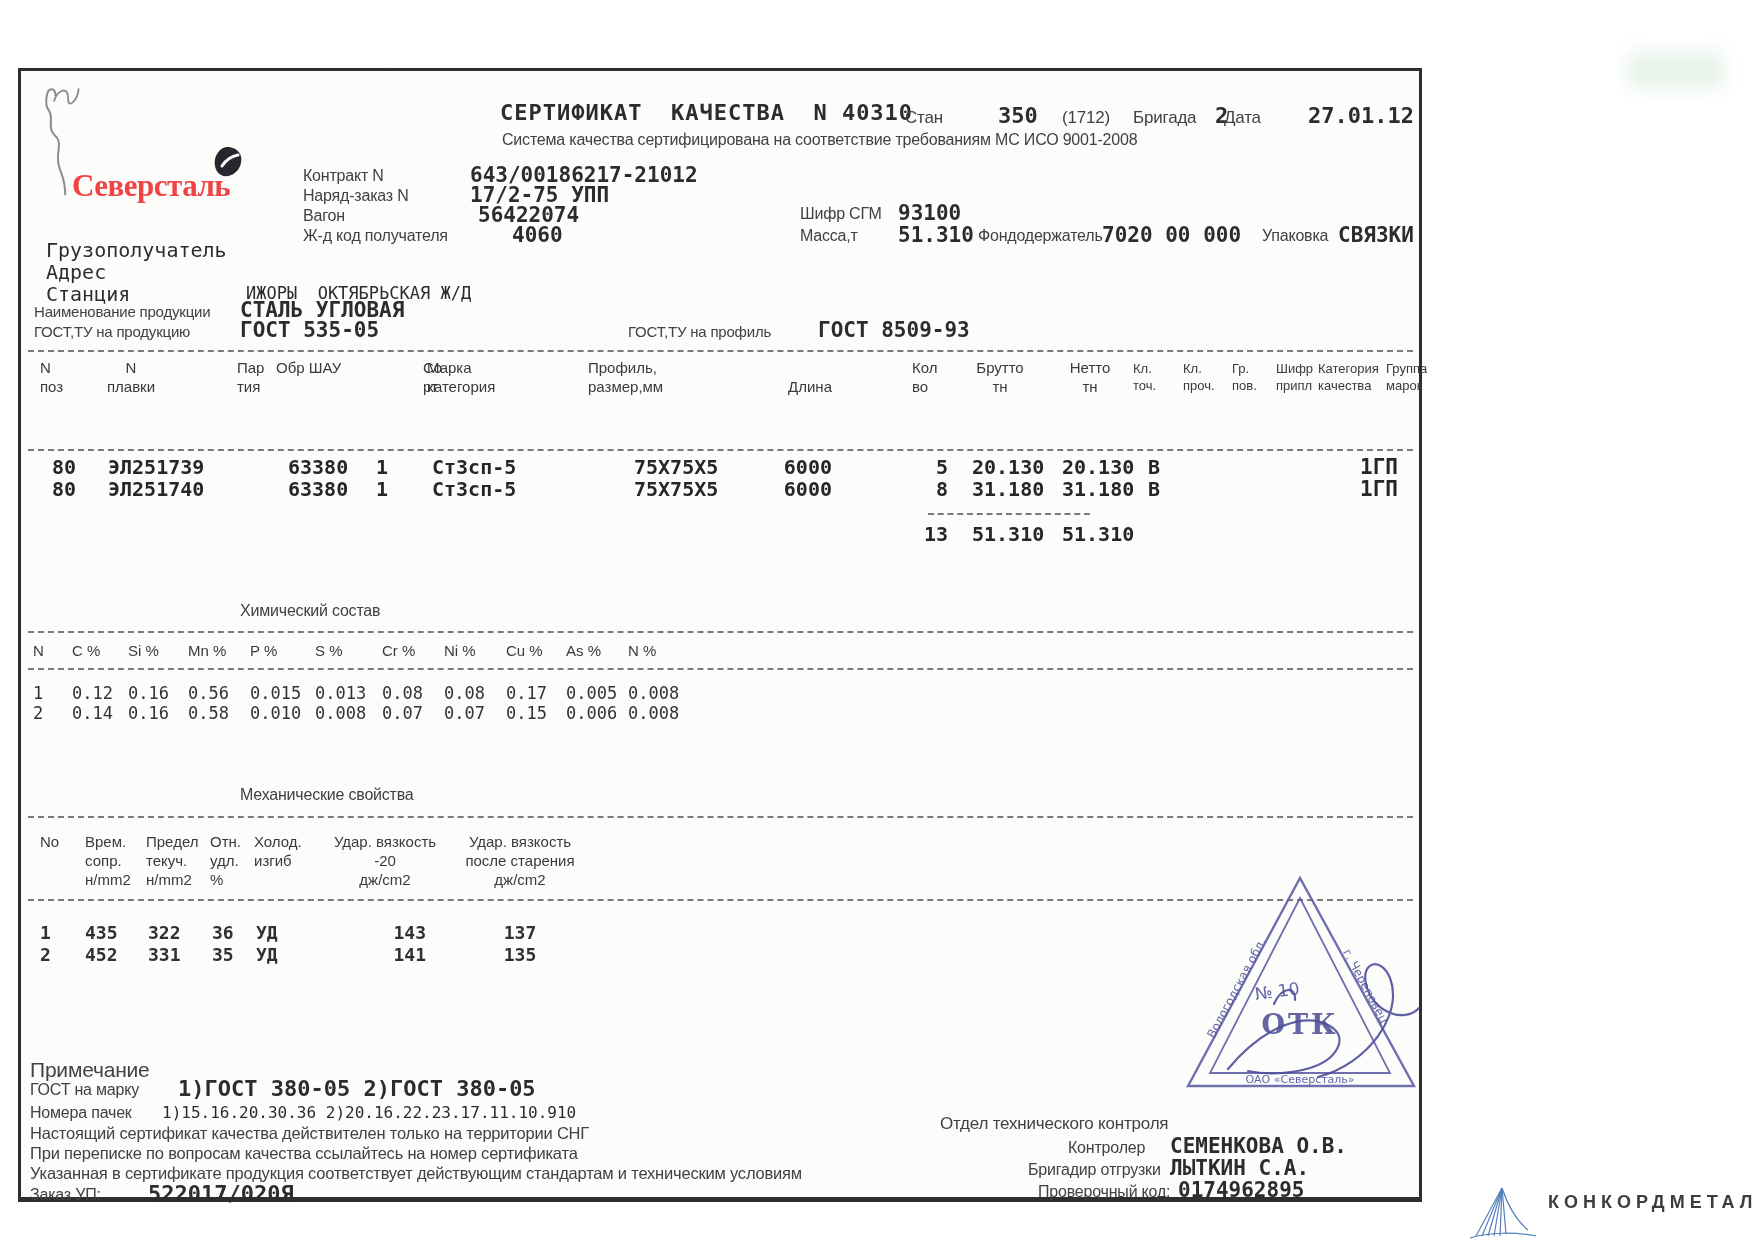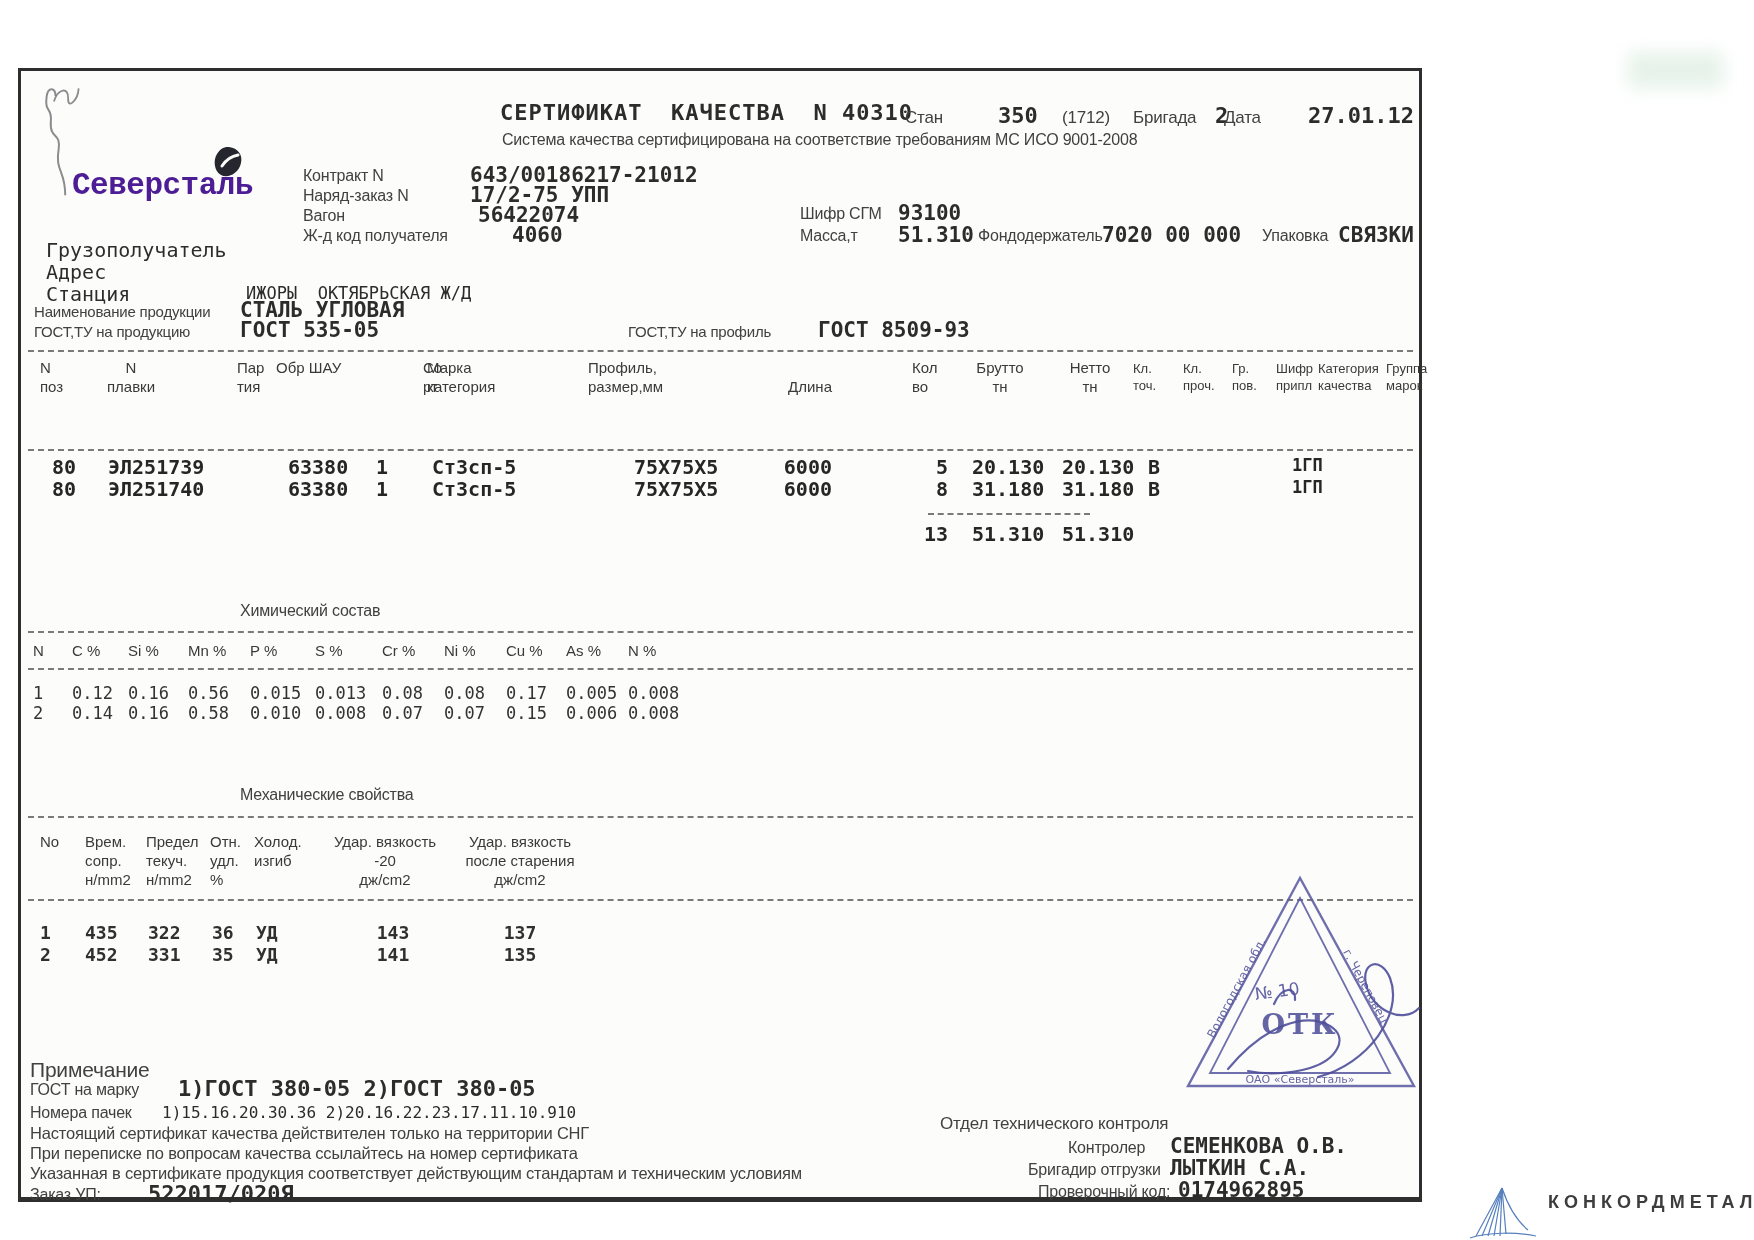--- a/index.html
+++ b/index.html
@@ -19,28 +19,28 @@
   .l{position:absolute;font-family:"Liberation Sans",sans-serif;color:#414141;white-space:pre;letter-spacing:-0.2px;}
   .th{position:absolute;font-family:"Liberation Sans",sans-serif;color:#3a3a3a;font-size:15px;line-height:19px;white-space:pre-line;}
   .thr{font-size:13px;line-height:17px;}
   .dash{position:absolute;border-top:2px dashed #4f4f4f;opacity:.75;}
   .row{position:absolute;left:0;width:100%;height:24px;}
   .cell{position:absolute;top:0;font-family:"DejaVu Sans Mono",monospace;color:#262626;font-size:20px;font-weight:700;white-space:pre;}
   
   .mc-pos{left:52px}.mc-plavka{left:108px}.mc-partiya{left:288px}.mc-sort{left:376px}
   .mc-marka{left:432px}.mc-profil{left:634px}.mc-dlina{left:756px;width:76px;text-align:right}
   .mc-kol{left:898px;width:50px;text-align:right}.mc-brutto{left:972px}.mc-netto{left:1062px}
-  .mc-kltoch{left:1148px}.mc-kat{left:1292px;font-size:17px}
+  .mc-kltoch{left:1148px}.mc-kat{left:1360px;font-size:21px}
   
   .cc-n{left:33px}.cc-c{left:72px}.cc-si{left:128px}.cc-mn{left:188px}.cc-p{left:250px}
   .cc-s{left:315px}.cc-cr{left:382px}.cc-ni{left:444px}.cc-cu{left:506px}.cc-as{left:566px}.cc-n2{left:628px}
   .chcell{font-size:17px;font-weight:400;color:#333;}
   
   .xc-no{left:40px}.xc-vrem{left:85px}.xc-predel{left:148px}.xc-otn{left:212px}.xc-holod{left:256px}
-  .xc-udar{left:338px;width:110px;text-align:center}.xc-star{left:455px;width:130px;text-align:center}
+  .xc-udar{left:316px;width:110px;text-align:right}.xc-star{left:455px;width:130px;text-align:center}
   .mxcell{font-size:18px;font-weight:700;color:#303030;}
 </style>
 </head>
 <body>
 
 <div id="page">
 
   <div class="tint" style="left:70px;top:90px;width:50px;height:1080px;background:rgba(203,231,211,.28);"></div>
   <div class="tint" style="left:330px;top:80px;width:70px;height:1100px;background:rgba(238,219,236,.22);"></div>
   <div class="tint" style="left:690px;top:80px;width:130px;height:1100px;background:rgba(208,234,218,.22);"></div>
@@ -65,21 +65,21 @@
   <div class="l" style="left:1133px;top:108px;font-size:17px;">Бригада</div>
   <div class="v" style="left:1215px;top:103px;font-size:22px;font-weight:700;">2</div>
   <div class="l" style="left:1224px;top:108px;font-size:17px;">Дата</div>
   <div class="v" style="left:1308px;top:103px;font-size:22px;font-weight:700;">27.01.12</div>
   <div class="l" style="left:502px;top:131px;font-size:16px;">Система качества сертифицирована на соответствие требованиям МС ИСО 9001-2008</div>
 
   <svg style="position:absolute;left:212px;top:146px;" width="32" height="34" viewBox="0 0 32 34">
     <path d="M17 1 C26 2 31 9 29 17 C27 27 16 33 9 29 C2 25 1 14 5 8 C8 3 12 0.5 17 1 Z" fill="#26262e"></path>
     <path d="M10 20 C14 14 20 10 26 9" fill="none" stroke="#fcfcfb" stroke-width="3" stroke-linecap="round"></path>
   </svg>
-  <div style="position:absolute;left:72px;top:168px;font-family:Liberation Mono, monospace;font-weight:700;font-size:31px;color:#4c1d95;letter-spacing:-0.5px;">Северсталь</div>
+  <div style="position:absolute;left:72px;top:168px;font-family:Liberation Serif, serif;font-weight:700;font-size:31px;color:#ef4444;letter-spacing:-0.5px;">Северсталь</div>
 
   <div class="l" style="left:303px;top:167px;font-size:16px;">Контракт N</div>
   <div class="v" style="left:470px;top:163px;font-size:21px;font-weight:700;">643/00186217-21012</div>
   <div class="l" style="left:303px;top:187px;font-size:16px;">Наряд-заказ N</div>
   <div class="v" style="left:470px;top:183px;font-size:21px;font-weight:700;">17/2-75 УПП</div>
   <div class="l" style="left:303px;top:207px;font-size:16px;">Вагон</div>
   <div class="v" style="left:478px;top:203px;font-size:21px;font-weight:700;text-align:right;">56422074</div>
   <div class="l" style="left:303px;top:227px;font-size:16px;">Ж-д код получателя</div>
   <div class="v" style="left:512px;top:223px;font-size:21px;font-weight:700;">4060</div>
 

